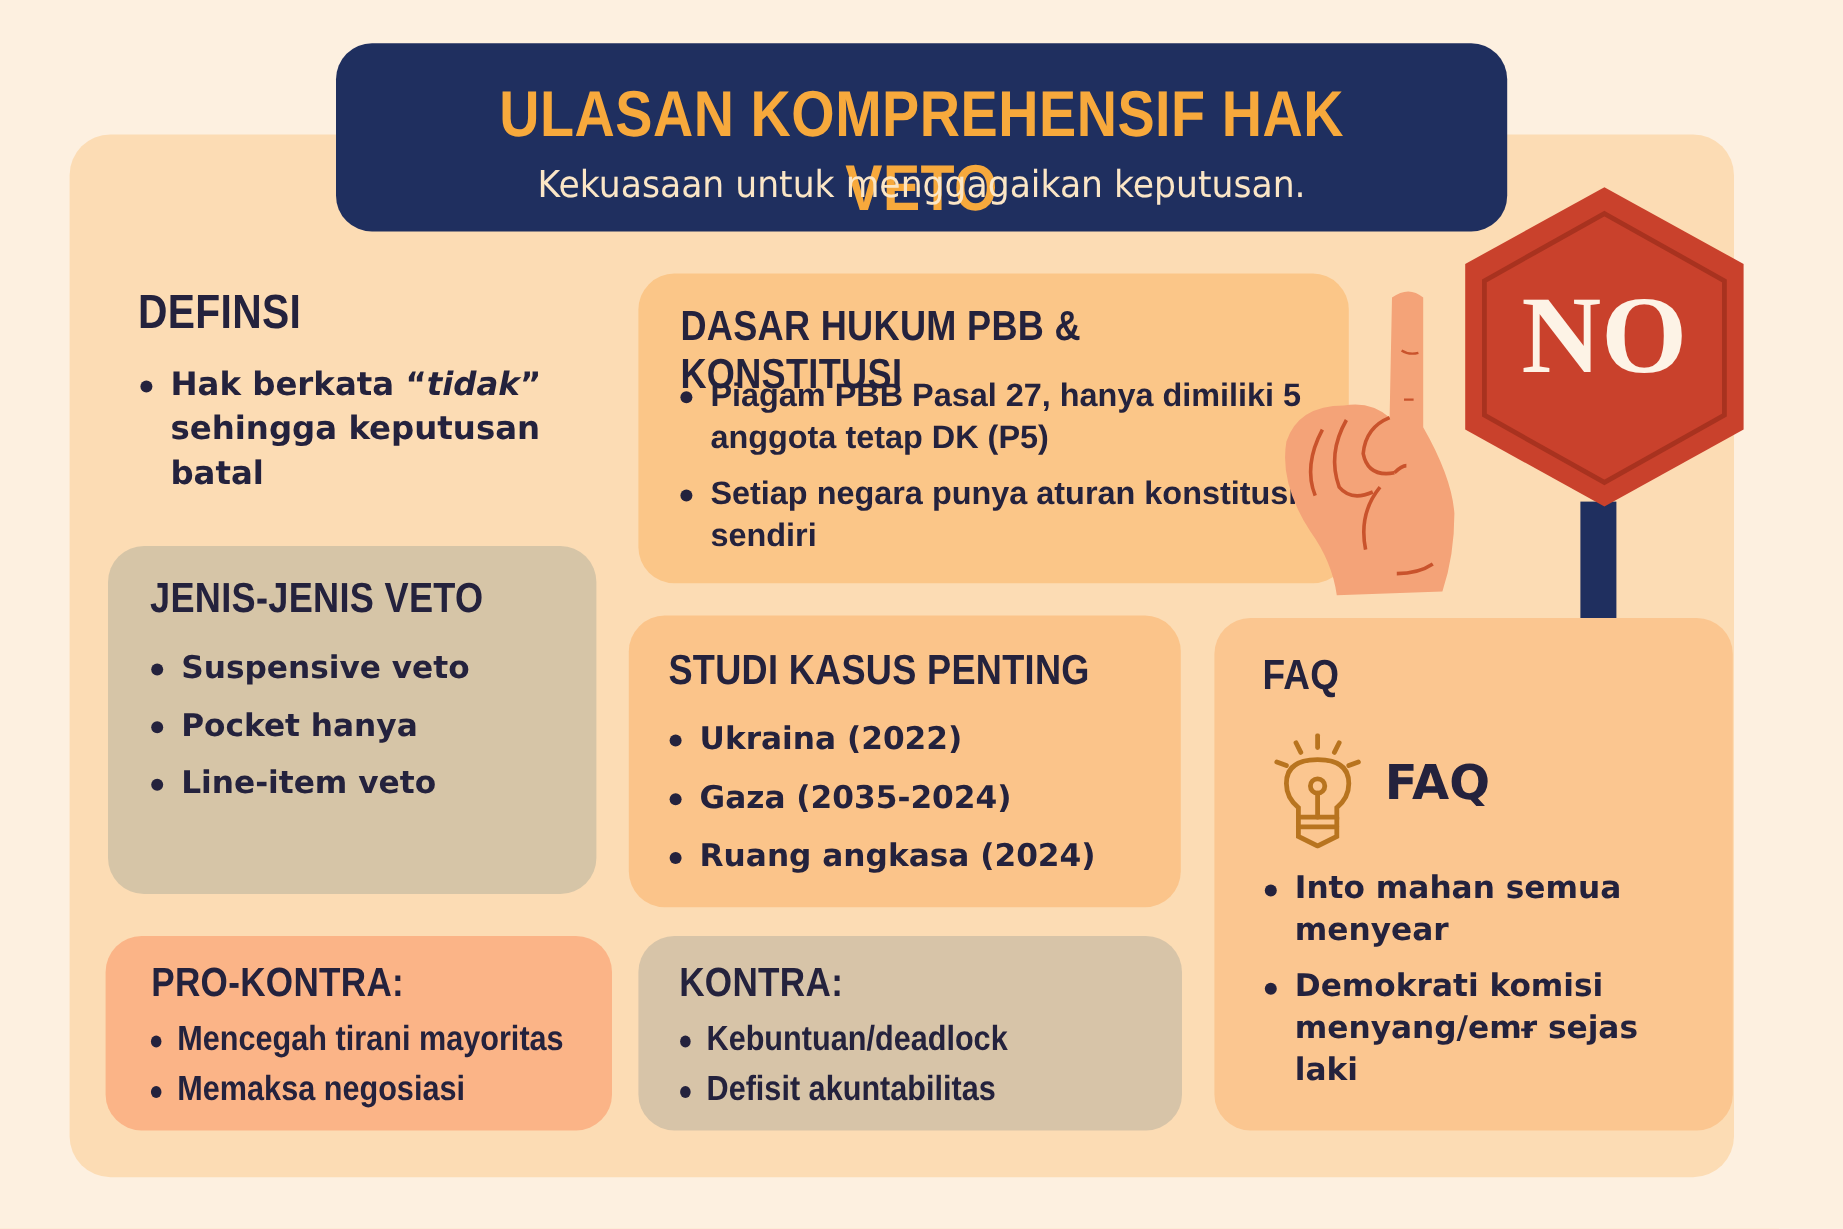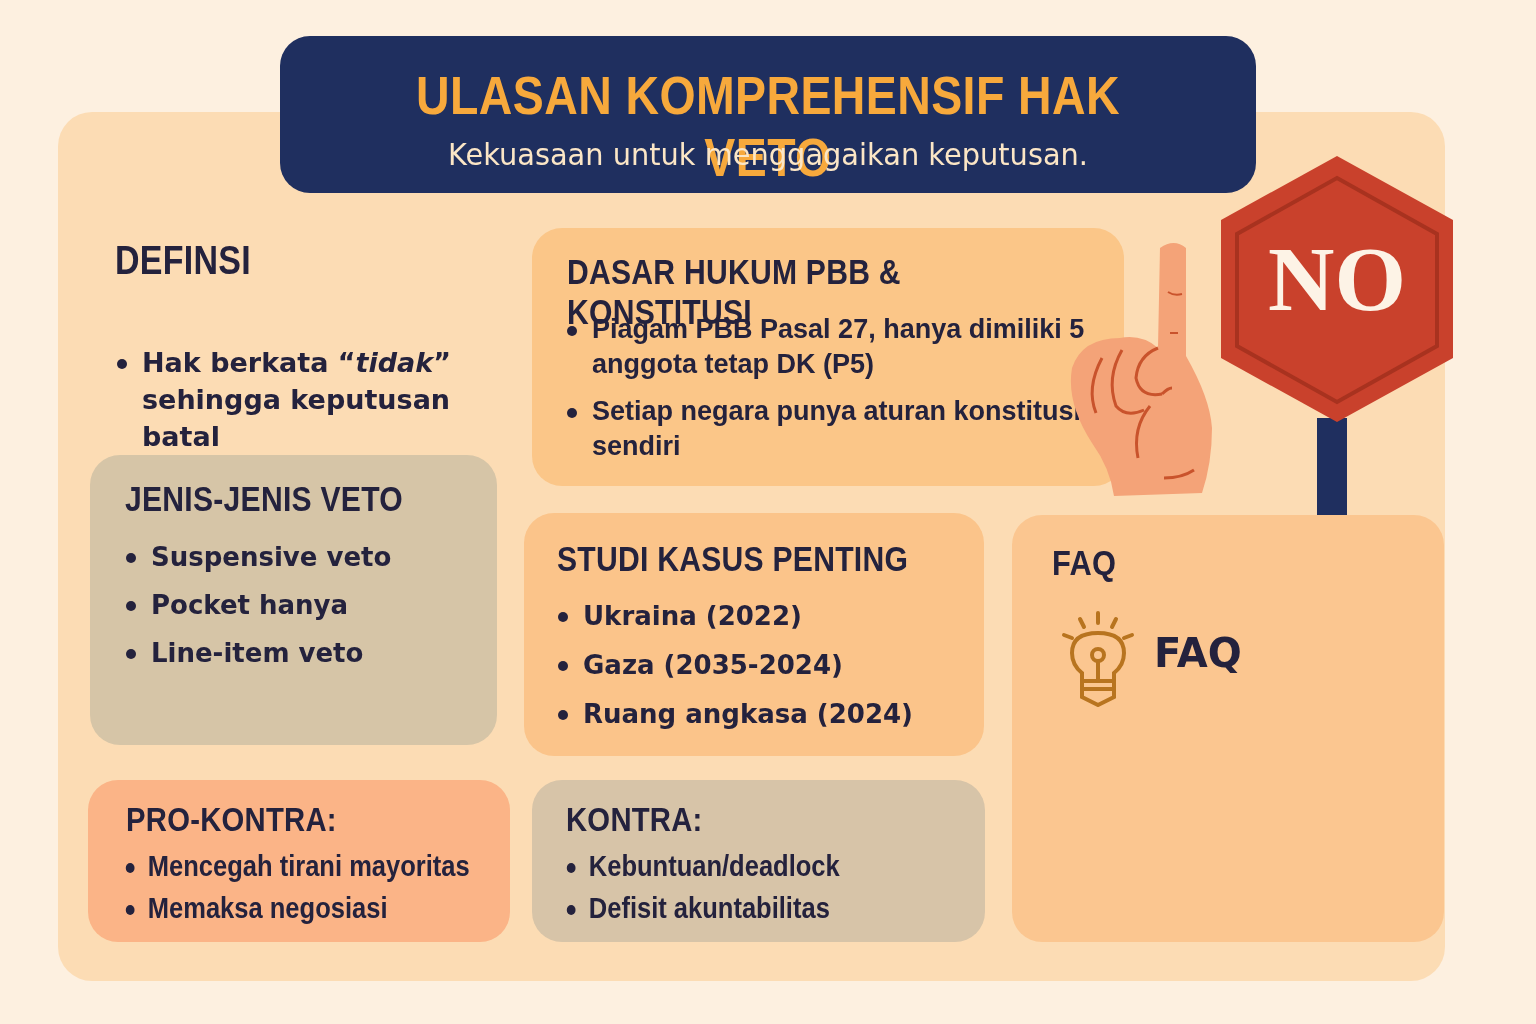--- a/index.html
+++ b/index.html
@@ -49,21 +49,21 @@
     .box li::before {
       content: ""; position: absolute; left: 2px; width: 10px; height: 10px;
       border-radius: 50%; background: #24223d;
     }
     .cond li { font-family: "Liberation Sans", sans-serif; }
 
     
     .b-def { left: 90px; top: 220px; width: 430px; height: 210px; }
     .b-def h2 { left: 25px; top: 18px; font-size: 40px; transform: scaleX(0.85); }
     .b-def ul { left: 25px; top: 82px; width: 400px; }
-    .b-def li { font-size: 27px; line-height: 37px; margin-top: 42px; }
+    .b-def li { font-size: 27px; line-height: 37px; }
     .b-def li::before { top: 15px; }
 
     
     .b-law { left: 532px; top: 228px; width: 592px; height: 258px; background: #fbc688; }
     .b-law h2 { left: 35px; top: 24px; font-size: 35px; transform: scaleX(0.86); }
     .b-law ul { left: 33px; top: 84px; width: 540px; }
     .b-law li { font-size: 27px; line-height: 35px; margin-bottom: 12px; }
     .b-law li::before { top: 14px; }
 
     
@@ -188,20 +188,24 @@
         <line x1="72" y1="24" x2="64" y2="27"></line>
         <path d="M22 62 Q12 54 12 42 Q12 22 38 22 Q64 22 64 42 Q64 54 54 62 L54 70 L22 70 Z"></path>
         <circle cx="38" cy="44" r="6"></circle>
         <line x1="38" y1="50" x2="38" y2="70"></line>
         <line x1="22" y1="78" x2="54" y2="78"></line>
         <path d="M22 70 L22 86 L38 94 L54 86 L54 70"></path>
       </g>
     </svg>
     <span class="faq-inner-label">FAQ</span>
   </div>
+  <ul>
+    <li>Into mahan semua menyear</li>
+    <li>Demokrati komisi menyang/emɍ sejas laki</li>
+  </ul>
 </section>
 
 <section class="box b-pro cond">
   <h2>PRO-KONTRA:</h2>
   <ul>
     <li>Mencegah tirani mayoritas</li>
     <li>Memaksa negosiasi</li>
   </ul>
 </section>
 

